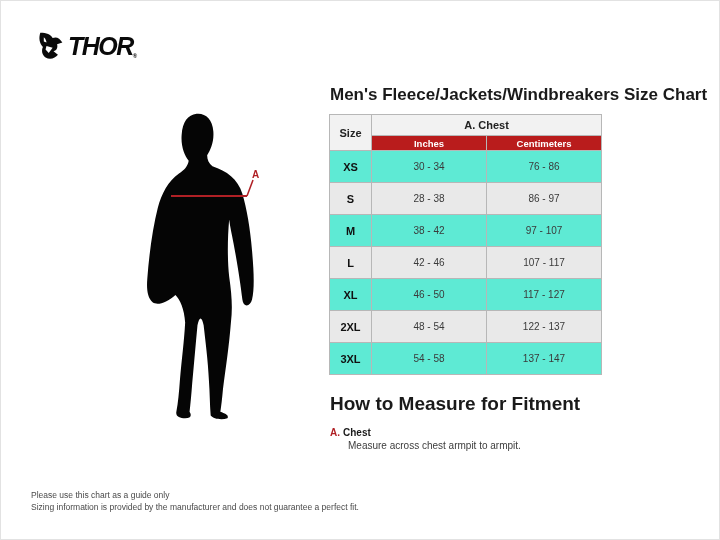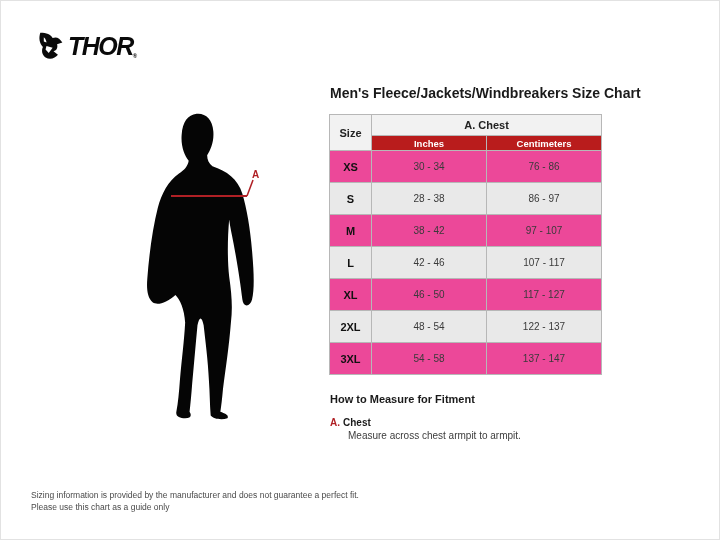--- a/index.html
+++ b/index.html
@@ -13,43 +13,43 @@
   .logo-icon{width:30px;height:32px;}
   .logo-text{
     font-size:25px;font-weight:bold;font-style:italic;letter-spacing:-1.5px;
     color:#0a0a0a;line-height:1;
   }
   .logo-reg{font-size:6px;font-style:normal;vertical-align:bottom;}
   
   .figure-svg{position:absolute;left:120px;top:95px;width:200px;height:355px;}
   
   .chart-title{
-    position:absolute;left:329px;top:84px;font-size:14px;font-weight:bold;color:#1a1a1a;
+    position:absolute;left:329px;top:84px;font-size:17px;font-weight:bold;color:#1a1a1a;
   }
   table.size-table{
     position:absolute;left:328px;top:113px;width:273px;
     border-collapse:collapse;border:1px solid #6d28d9;table-layout:fixed;
   }
   .size-table th,.size-table td{
     border:1px solid #b7b7b7;text-align:center;vertical-align:middle;padding:0;
   }
   .col-size{width:42px;}
   .hdr{background:#f2f2f2;font-size:11px;font-weight:bold;color:#222;}
   .hdr-size{height:34px;}
   .hdr-group{height:20px;}
   .subhdr{
     background:#b91c1c;color:#ffffff;font-size:9.5px;font-weight:bold;height:14px;
   }
-  .size-table tbody tr{height:32px;background:#ec4899;}
+  .size-table tbody tr{height:32px;background:#5eead4;}
   .size-table tbody tr:nth-child(even){background:#e9e9e9;}
   .cell-size{font-size:11px;font-weight:bold;color:#111;}
   .cell-val{font-size:10px;color:#3a3a3a;}
   
   .measure{position:absolute;left:329px;top:392px;}
-  .measure-heading{font-size:11px;font-weight:bold;color:#1a1a1a;margin:0 0 12px 0;}
+  .measure-heading{font-size:19px;font-weight:bold;color:#1a1a1a;margin:0 0 12px 0;}
   .measure-item-title{font-size:10px;font-weight:bold;color:#1a1a1a;margin:0 0 2px 0;}
   .measure-key{color:#b02025;margin-right:3px;}
   .measure-desc{font-size:10px;color:#3d3d3d;margin:0;padding-left:18px;}
   
   .footnote{
     position:absolute;left:30px;top:488px;font-size:8.5px;color:#4a4a4a;line-height:1.45;
   }
 </style>
 </head>
 <body>
@@ -165,15 +165,15 @@
   </tbody>
 </table>
 
 <div class="measure">
   <h2 class="measure-heading">How to Measure for Fitment</h2>
   <p class="measure-item-title"><span class="measure-key">A.</span><span>Chest</span></p>
   <p class="measure-desc">Measure across chest armpit to armpit.</p>
 </div>
 
 <div class="footnote">
+  <div>Please use this chart as a guide only</div>
   <div>Sizing information is provided by the manufacturer and does not guarantee a perfect fit.</div>
-  <div>Please use this chart as a guide only</div>
 </div>
 
 </body></html>

